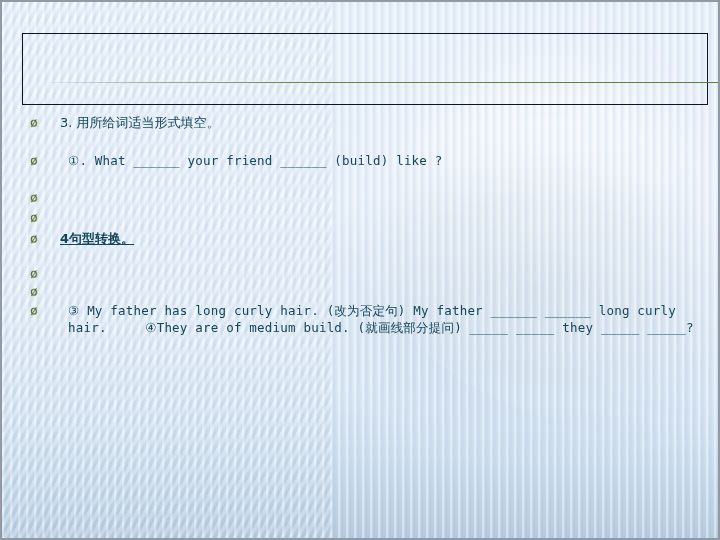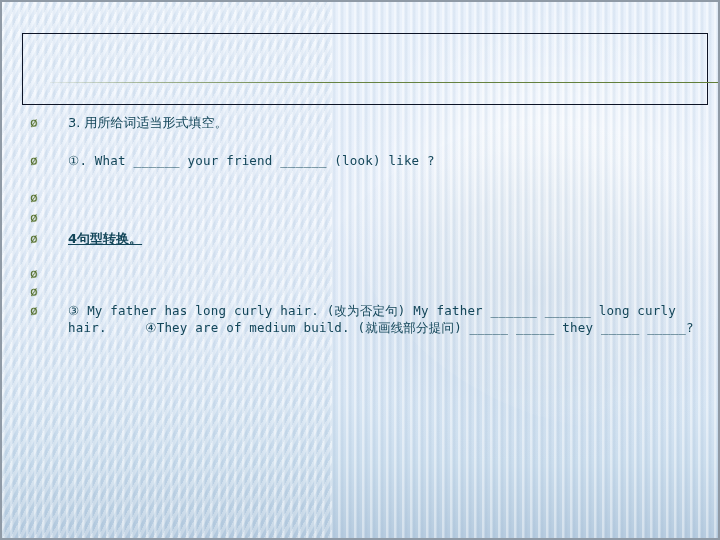--- a/index.html
+++ b/index.html
@@ -128,21 +128,21 @@
     left: 28px; top: 1px;
     width: 16px;
     font-size: 12px;
     line-height: 15px;
     color: #55702f;
     font-family: "DejaVu Sans", sans-serif;
     transform: rotate(-6deg);
     text-shadow: 0.5px 0.5px 0 rgba(110,140,70,.45);
   }
   .ptext {
-    margin-left: 38px;
+    margin-left: 30px;
     color: #134659;
     font-family: "DejaVu Sans Mono", monospace;
     font-size: 12.5px;
     line-height: 17px;
     letter-spacing: .2px;
     white-space: pre-wrap;
     word-break: break-word;
   }
   
   .r1 { margin-top: 0px; }
@@ -178,21 +178,21 @@
   </div>
   <div id="title-rule"></div>
 
   <div id="content">
       <div class="para r1">
         <span class="bullet">ø</span>
         <span class="ptext heading">3. 用所给词适当形式填空。</span>
       </div>
       <div class="para r2">
         <span class="bullet">ø</span>
-        <span class="ptext indent">①. What ______ your friend ______ (look) like ?</span>
+        <span class="ptext indent">①. What ______ your friend ______ (build) like ?</span>
       </div>
       <div class="para r3">
         <span class="bullet">ø</span>
       </div>
       <div class="para r4">
         <span class="bullet">ø</span>
       </div>
       <div class="para r5">
         <span class="bullet">ø</span>
         <span class="ptext heading bold">4句型转换。</span>

